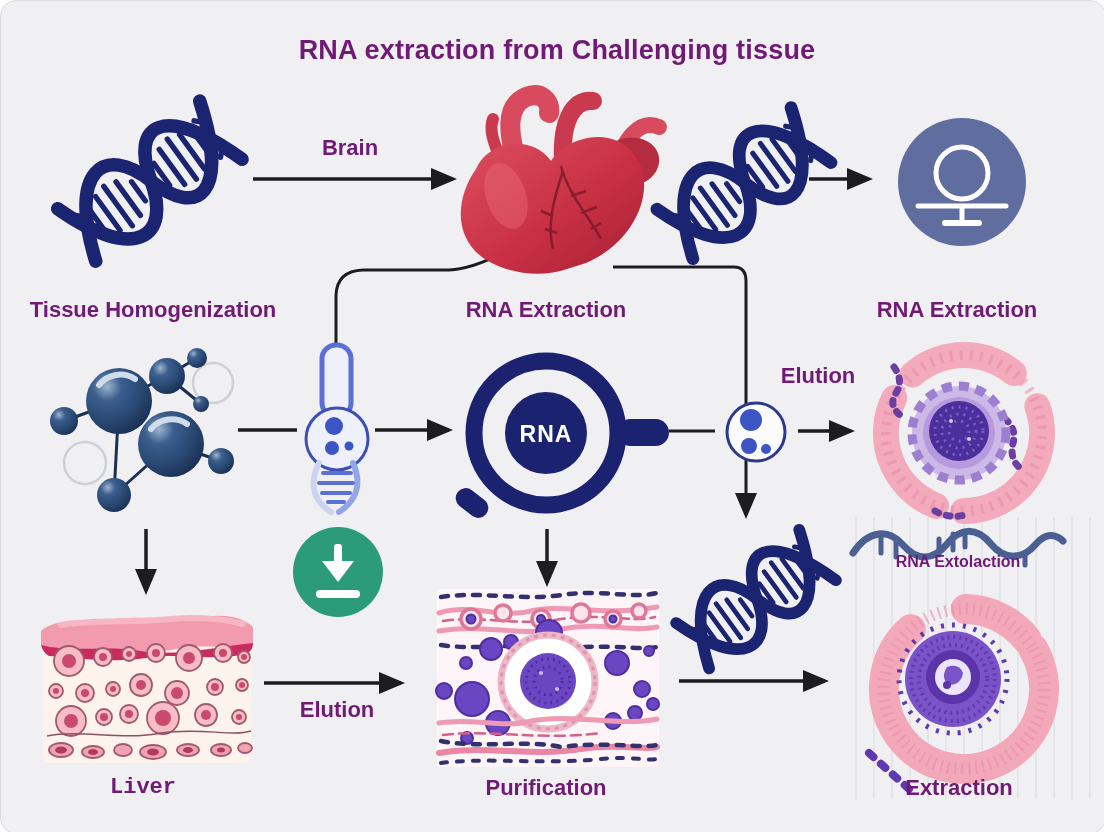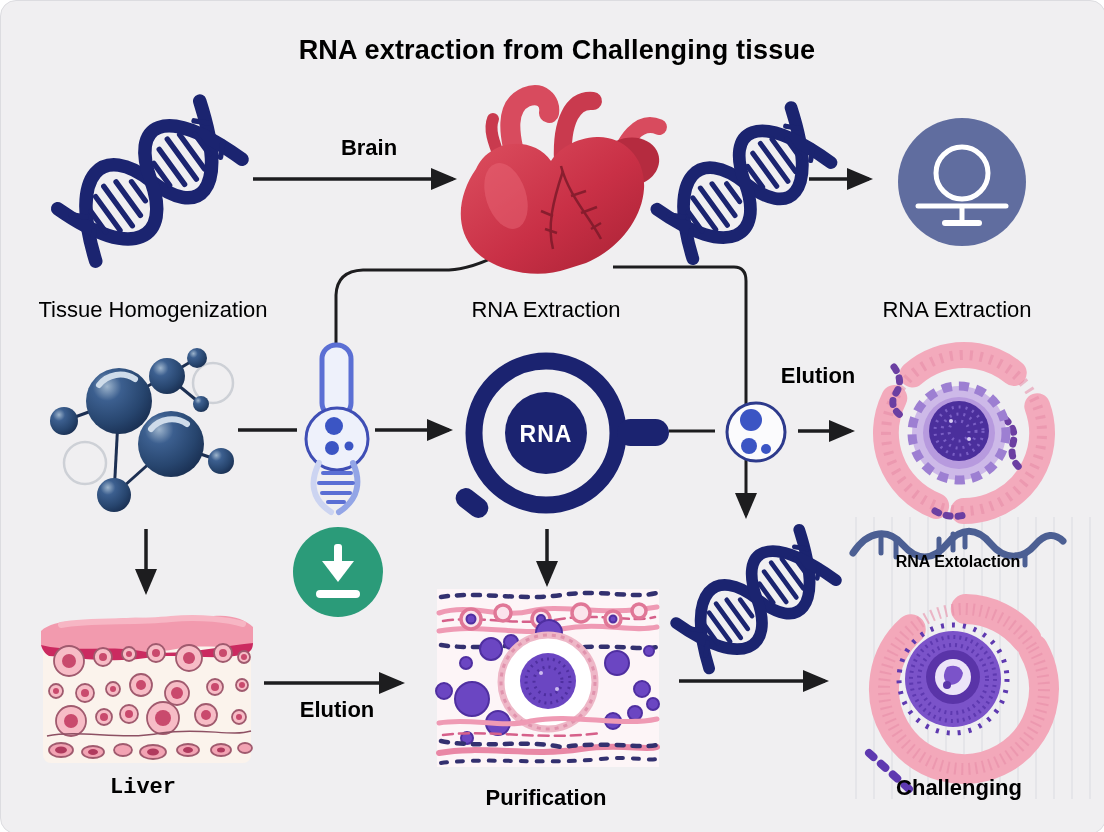--- a/index.html
+++ b/index.html
@@ -2,23 +2,23 @@
 <html><head>
 <meta charset="utf-8">
 <style>
   html,body{margin:0;padding:0;background:#ffffff;}
   .stage{
     position:relative;width:1104px;height:832px;
     background:#f0eff1;border:1px solid #dcdce0;border-radius:16px;overflow:hidden;
     font-family:"Liberation Sans","DejaVu Sans",sans-serif;color:#191a1e;
   }
   .stage svg.canvas{position:absolute;left:0;top:0;}
-  .lbl{position:absolute;transform:translateX(-50%);font-weight:600;font-size:22px;white-space:nowrap;color:#000000;}
+  .lbl{position:absolute;transform:translateX(-50%);font-weight:600;font-size:22px;white-space:nowrap;color:#701a75;}
   .title{font-size:27px;font-weight:700;letter-spacing:.2px;}
-  .mid{font-weight:400;}
+  .mid{font-weight:700;}
 </style>
 </head>
 <body>
 
 <div class="stage">
 
 <svg class="canvas" width="1104" height="832" viewBox="0 0 1104 832">
   <defs>
     <marker id="ah" markerUnits="userSpaceOnUse" markerWidth="26" markerHeight="22" refX="22" refY="11" orient="auto">
       <path d="M0,0 L26,11 L0,22 Z" fill="#1d1d1f"></path>
@@ -343,24 +343,24 @@
           <line x1="895" y1="540" x2="895" y2="556"></line>
       <line x1="938" y1="538" x2="938" y2="554"></line>
           <line x1="952" y1="533" x2="952" y2="549"></line>
       <line x1="964" y1="533" x2="964" y2="546"></line>
           <line x1="1024" y1="552" x2="1024" y2="564"></line>
     </g>
   </g>
 </svg>
 
 <div class="lbl title" style="left:556px;top:34px;">RNA extraction from Challenging tissue</div>
-<div class="lbl" style="left:368px;top:134px;">Brain</div>
+<div class="lbl" style="left:349px;top:134px;">Brain</div>
 <div class="lbl mid" style="left:152px;top:296px;">Tissue Homogenization</div>
 <div class="lbl mid" style="left:545px;top:296px;">RNA Extraction</div>
 <div class="lbl mid" style="left:956px;top:296px;">RNA Extraction</div>
 <div class="lbl" style="left:817px;top:362px;">Elution</div>
 <div class="lbl" style="left:336px;top:696px;">Elution</div>
 <div class="lbl" style="left:957px;top:552px;font-size:16px;">RNA Extolaction</div>
 <div class="lbl" style="left:142px;top:774px;font-family:Liberation Mono, monospace;">Liver</div>
-<div class="lbl" style="left:545px;top:774px;margin-top:10px;">Purification</div>
-<div class="lbl" style="left:958px;top:774px;">Challenging</div>
+<div class="lbl" style="left:545px;top:774px;">Purification</div>
+<div class="lbl" style="left:958px;top:774px;">Extraction</div>
 
 </div>
 
 </body></html>

